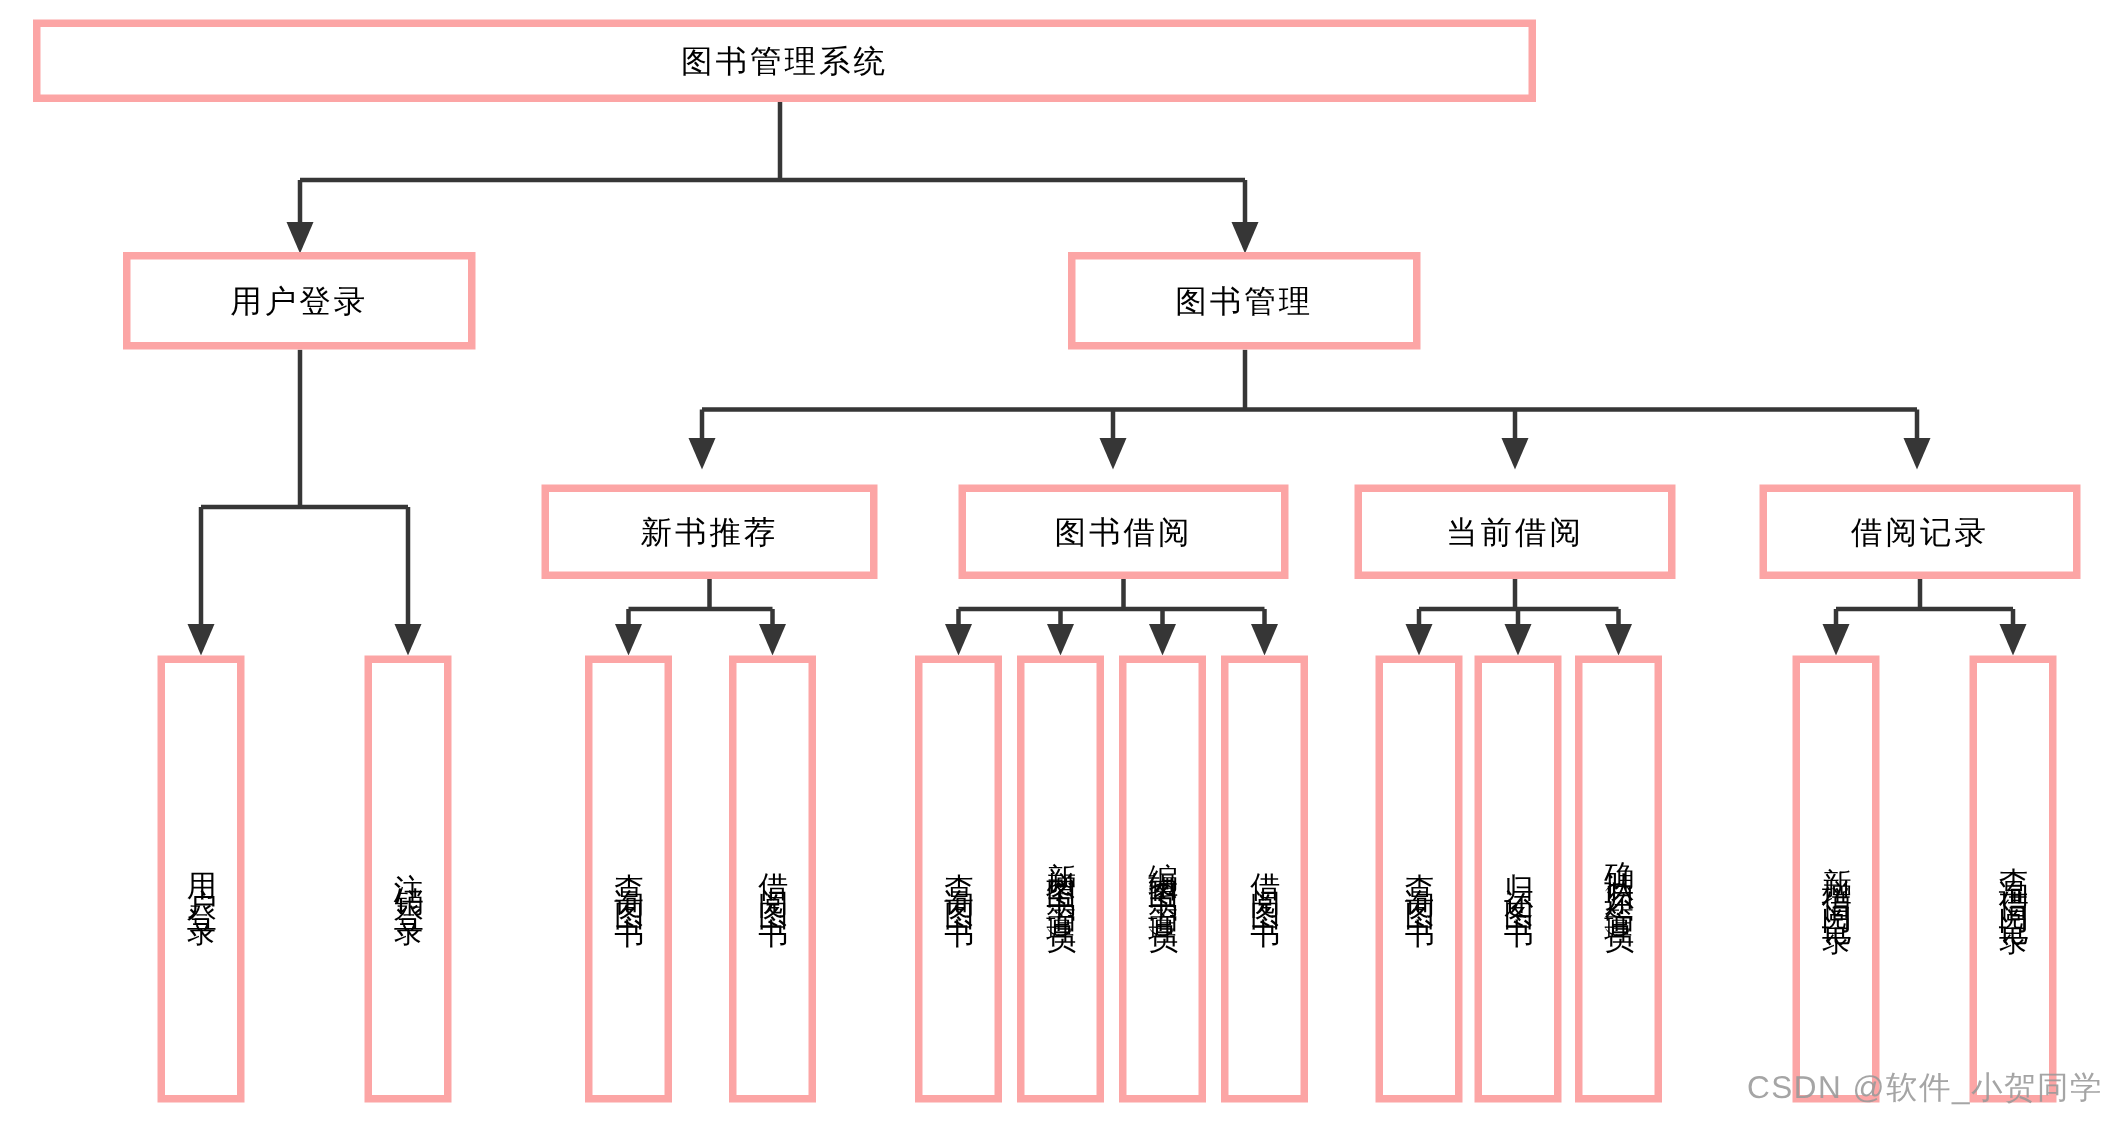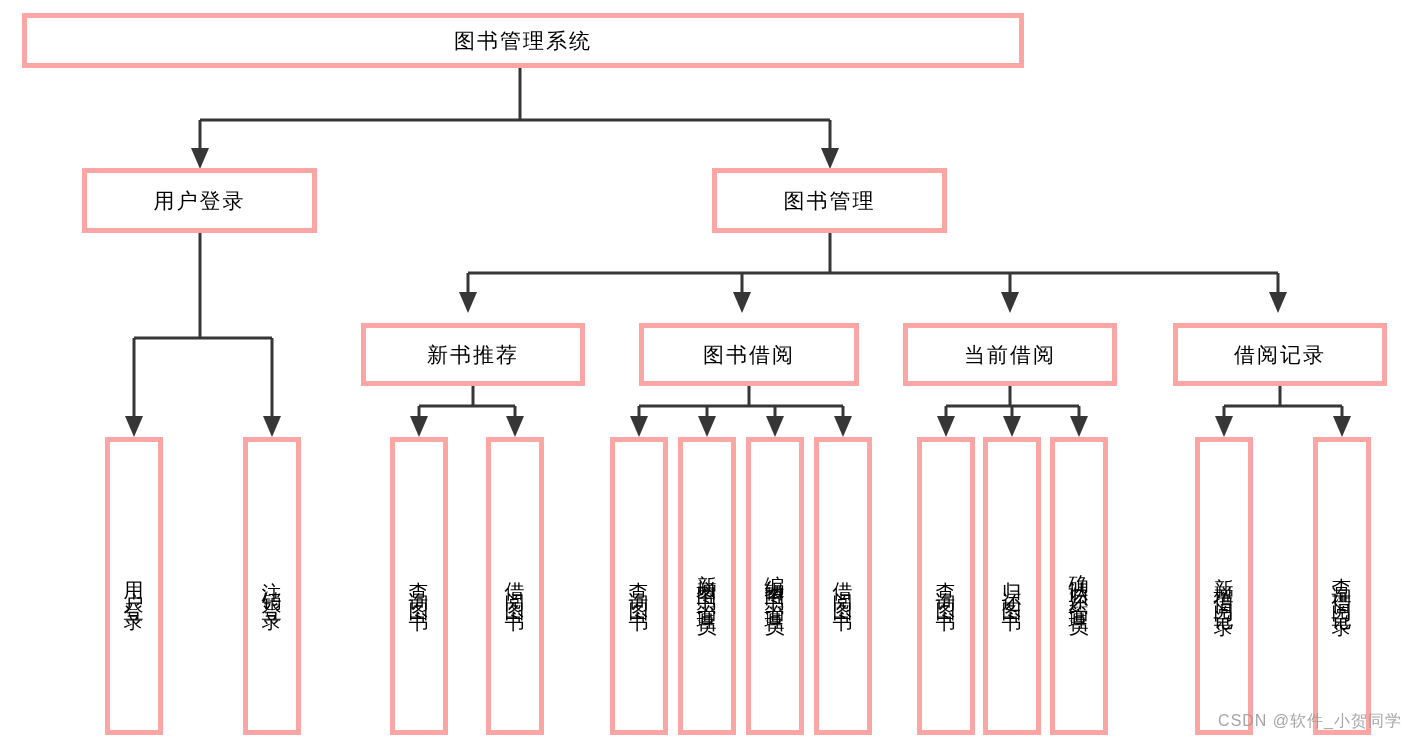--- a/index.html
+++ b/index.html
@@ -49,21 +49,21 @@
     font-size: 20px;
     letter-spacing: 10px;
     line-height: 1;
   }
   .leaf.long { letter-spacing: 6px; }
   .leaf.mid  { letter-spacing: 8px; }
   .watermark {
     position: absolute;
     top: 711px;
     right: 3px;
-    font-size: 16px;
+    font-size: 21px;
     letter-spacing: 1px;
     color: rgba(152, 152, 152, 0.88);
     white-space: nowrap;
     z-index: 5;
   }
 </style>
 </head>
 <body>
 
 <div class="canvas">

